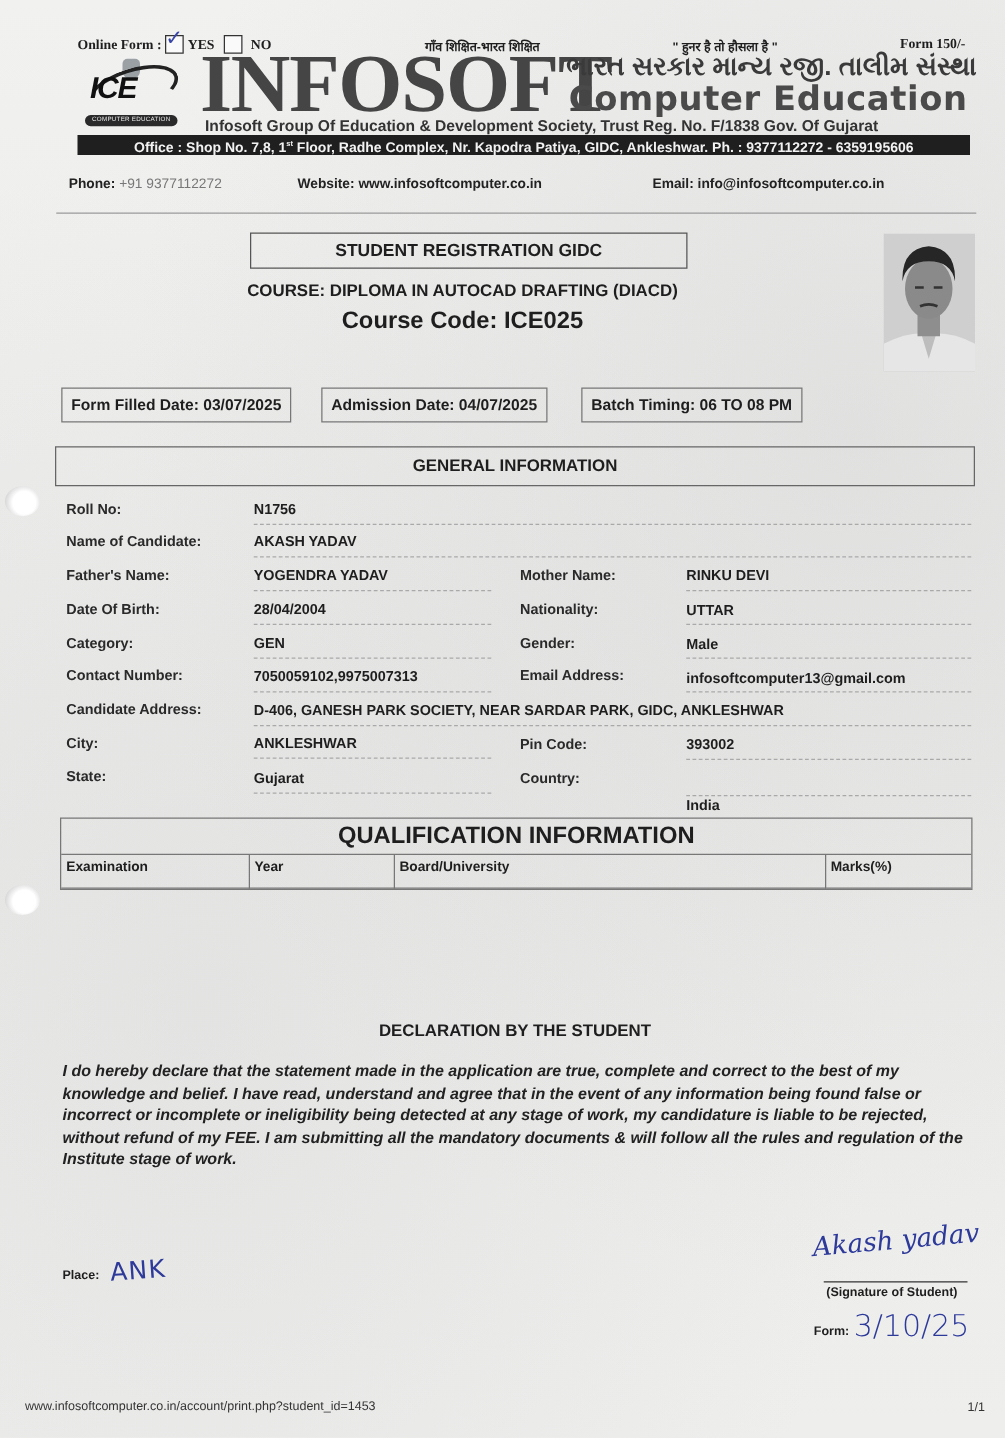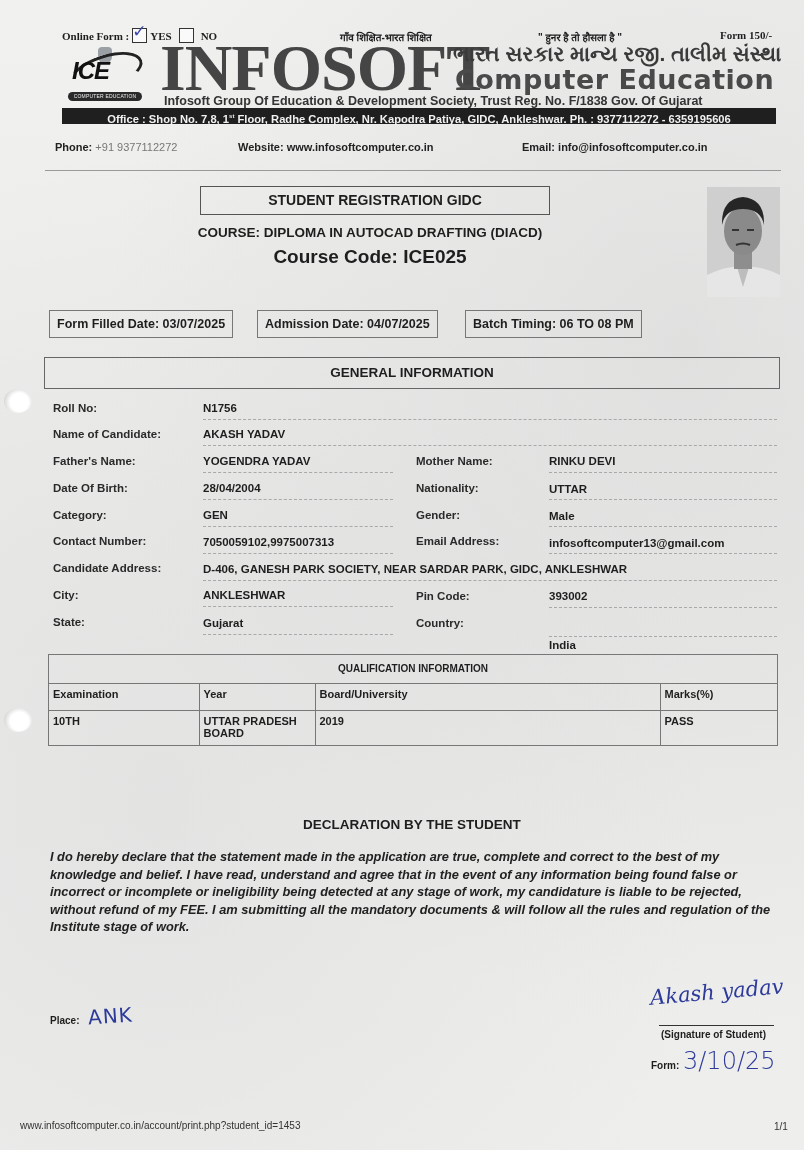--- a/index.html
+++ b/index.html
@@ -50,21 +50,21 @@
   .section-box { border:1px solid #666; text-align:center; font-size:13.5px; font-weight:bold; }
   .gen-box { left:44px; top:357px; width:734px; height:30px; line-height:30px; }
 
   .lbl { font-size:11.5px; font-weight:bold; color:#2a2a2a; }
   .val { font-size:11.5px; font-weight:bold; color:#1e1e1e; }
   .dots { height:0; border-bottom:1px dashed #a9a9a9; }
 
   .hole { width:28px; height:24px; border-radius:50%; background:radial-gradient(circle at 55% 55%, #ffffff 45%, #d9d9d9 75%, #bcbcbc 100%); }
 
   .qual { left:48px; top:654px; width:728px; border:1px solid #777; }
-  .qual-title { height:28px; line-height:28px; text-align:center; font-size:10px; font-weight:bold; border-bottom:1px solid #777; }
+  .qual-title { height:28px; line-height:28px; text-align:center; font-size:19px; font-weight:bold; border-bottom:1px solid #777; }
   .qual table { width:100%; border-collapse:collapse; font-size:11px; font-weight:bold; }
   .qual td { border-right:1px solid #777; padding:4px 4px; vertical-align:top; }
   .qual td:last-child { border-right:none; }
   .qual tr.head td { border-bottom:1px solid #777; height:18px; }
   .qual tr.row td { height:26px; }
 
   .decl-title { left:48px; top:817px; width:728px; text-align:center; font-size:13.5px; font-weight:bold; }
   .decl-text { left:50px; top:848px; width:730px; font-size:12.8px; font-weight:bold; line-height:17.5px; color:#222;font-style:italic; }
 
   .handwrite { color:#2d3a9a; font-family:"DejaVu Serif", serif; font-style:italic; }
@@ -216,26 +216,20 @@
         <col style="width:345px">
         <col>
       </colgroup>
     <tbody>
         <tr class="head">
       <td>Examination</td>
       <td>Year</td>
       <td>Board/University</td>
       <td>Marks(%)</td>
     </tr>
-    <tr class="row">
-      <td>10TH</td>
-      <td>UTTAR PRADESH BOARD</td>
-      <td>2019</td>
-      <td>PASS</td>
-    </tr>
   </tbody>
     </table>
 </div>
 
 <div class="abs decl-title">DECLARATION BY THE STUDENT</div>
 <div class="abs decl-text">I do hereby declare that the statement made in the application are true, complete and correct to the best of my knowledge and belief. I have read, understand and agree that in the event of any information being found false or incorrect or incomplete or ineligibility being detected at any stage of work, my candidature is liable to be rejected, without refund of my FEE. I am submitting all the mandatory documents &amp; will follow all the rules and regulation of the Institute stage of work.</div>
 
 <div class="abs place-lbl">Place:</div>
 <div class="abs place-val">ANK</div>
 <div class="abs sig handwrite">Akash yadav</div>

